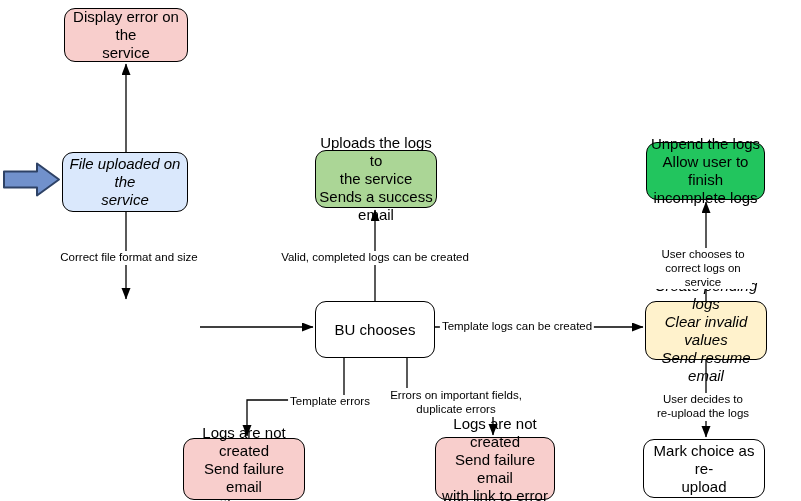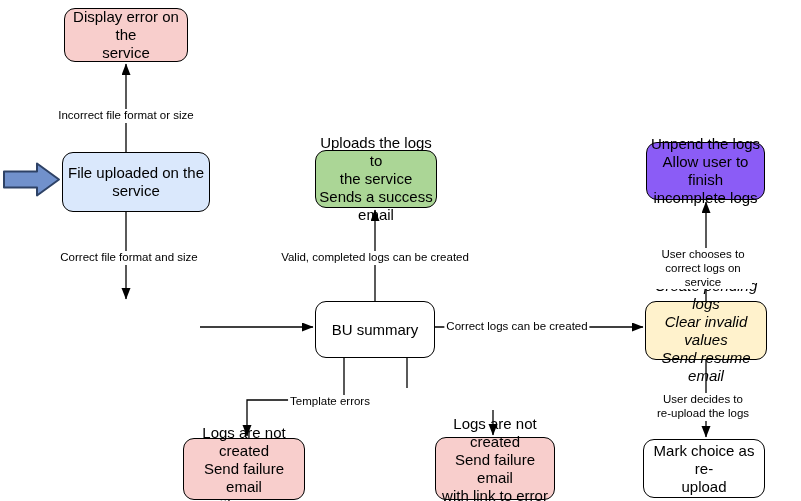--- a/index.html
+++ b/index.html
@@ -22,21 +22,21 @@
     display: flex;
     align-items: center;
     justify-content: center;
     text-align: center;
     white-space: pre-line;
     font-size: 15px;
     line-height: 1.2;
     padding: 2px 3px;
   }
   .n-display-error   { left: 64px;  top: 8px;   width: 124px; height: 54px; }
-  .n-file-uploaded   { left: 62px;  top: 152px; width: 148px; height: 60px; }
+  .n-file-uploaded   { left: 62px;  top: 152px; width: 126px; height: 60px; font-style: italic; }
   .n-adds-bu         { left: 52px;  top: 301px; width: 148px; height: 57px; }
   .n-uploads-logs    { left: 315px; top: 150px; width: 122px; height: 58px; border-radius: 11px; }
   .n-bu-service      { left: 315px; top: 301px; width: 120px; height: 57px; }
   .n-create-pending  { left: 645px; top: 301px; width: 122px; height: 59px; font-style: italic; }
   .n-unpend          { left: 646px; top: 142px; width: 119px; height: 58px; }
   .n-mark-reupload   { left: 643px; top: 439px; width: 122px; height: 59px; }
   .n-lnc-template    { left: 183px; top: 438px; width: 122px; height: 62px; }
   .n-lnc-fields      { left: 435px; top: 437px; width: 120px; height: 63px; }
 
   .elabel {
@@ -97,43 +97,44 @@
 
   <div class="node n-file-uploaded" style="background-color: rgb(218, 232, 252);">File uploaded on the
 service</div>
 
 
   <div class="node n-uploads-logs" style="background-color: rgb(171, 214, 150);">Uploads the logs to
 the service
 Sends a success
 email</div>
 
-  <div class="node n-bu-service" style="background-color: rgb(255, 255, 255);">BU summary</div>
+  <div class="node n-bu-service" style="background-color: rgb(255, 255, 255);">BU chooses</div>
 
   <div class="node n-create-pending" style="background-color: rgb(255, 242, 204);">Create pending logs
 Clear invalid values
 Send resume email</div>
 
-  <div class="node n-unpend" style="background-color: #8b5cf6;">Unpend the logs
+  <div class="node n-unpend" style="background-color: #22c55e;">Unpend the logs
 Allow user to finish
 incomplete logs</div>
 
   <div class="node n-mark-reupload" style="background-color: rgb(255, 255, 255);">Mark choice as re-
 upload</div>
 
   <div class="node n-lnc-template" style="background-color: rgb(248, 206, 204);">Logs are not created
 Send failure email
 with errors</div>
 
   <div class="node n-lnc-fields" style="background-color: rgb(248, 206, 204);">Logs are not created
 Send failure email
 with link to error
 summary</div>
 
-  <div class="elabel l-incorrect">Incorrect file format or size</div>
   <div class="elabel l-correct">Correct file format and size</div>
   <div class="elabel l-valid">Valid, completed logs can be created</div>
-  <div class="elabel l-partial">Correct logs can be created</div>
+  <div class="elabel l-partial">Template logs can be created</div>
   <div class="elabel l-decides">User decides to re-upload the logs</div>
   <div class="elabel l-chooses">User chooses to correct logs on service</div>
   <div class="elabel l-template">Template errors</div>
+  <div class="elabel l-fields">Errors on important fields,
+duplicate errors</div>
 
 </div>
 
 </body></html>

